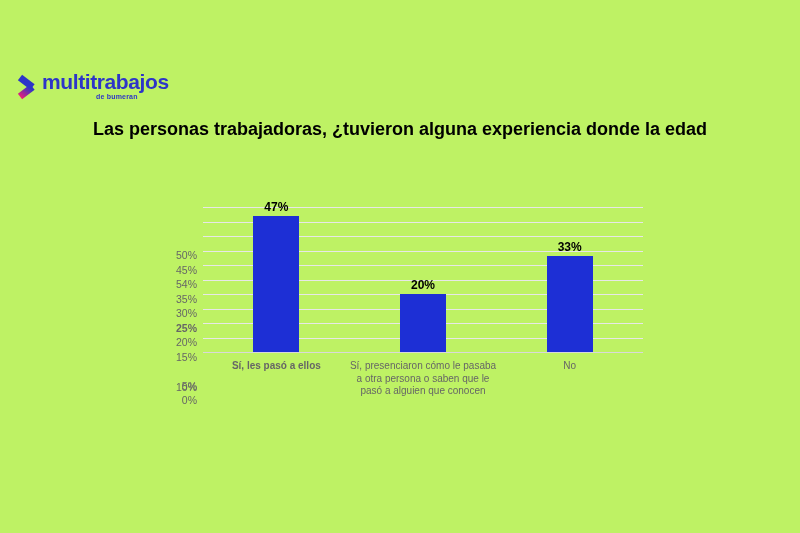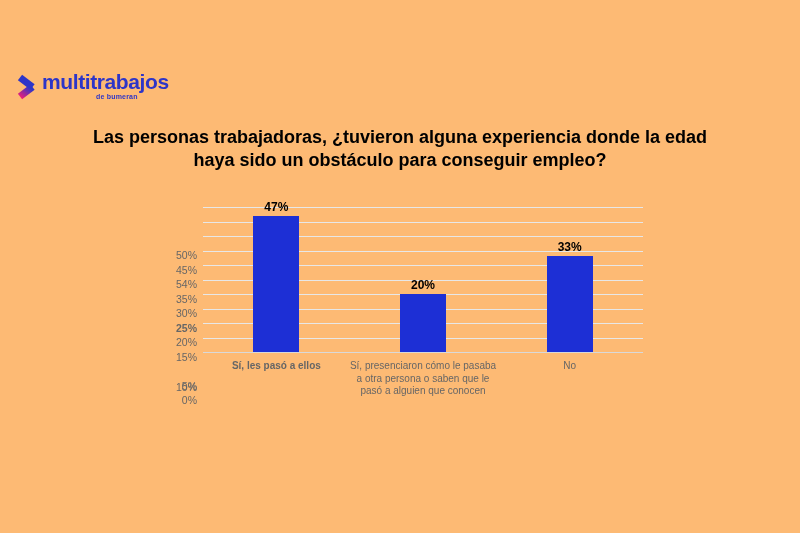--- a/index.html
+++ b/index.html
@@ -1,28 +1,28 @@
 <!DOCTYPE html>
 <html><head>
 <meta charset="utf-8">
 <style>
   html,body{margin:0;padding:0;background:#ffffff;}
   .canvas{
-    position:relative;width:800px;height:533px;background:#fdba74;overflow:hidden;
+    position:relative;width:800px;height:533px;background:#bef264;overflow:hidden;
     font-family:"Liberation Sans", sans-serif;
   }
   
   .logo{position:absolute;left:15px;top:70px;display:flex;align-items:flex-start;}
   .logo svg{display:block;margin-top:3px;}
   .logo-text{margin-left:3px;}
   .brand{font-size:21px;font-weight:bold;letter-spacing:-0.4px;color:#2d35c8;line-height:24px;}
   .sub{font-size:7px;font-weight:bold;color:#2d35c8;margin-left:54px;margin-top:-1px;letter-spacing:0.2px;}
   
   .title{
-    position:absolute;top:118px;left:0;right:0;margin:8px;
+    position:absolute;top:118px;left:0;right:0;margin:0;
     text-align:center;font-size:18px;font-weight:bold;color:#000000;line-height:23px;
   }
   
   .chart{position:absolute;left:203px;top:207px;width:440px;height:145px;}
   .gridline{position:absolute;left:0;width:440px;height:1px;}
   .ytick{
     position:absolute;left:-44px;width:38px;height:12px;line-height:12px;
     text-align:right;font-size:10.5px;margin-top:48px;
   }
   .bar{position:absolute;width:46px;}
@@ -50,21 +50,21 @@
       </defs>
       <line x1="5" y1="4.5" x2="17.5" y2="14" stroke="#2d35c8" stroke-width="7"></line>
       <line x1="5" y1="23.5" x2="17.5" y2="14" stroke="url(#lg-pink)" stroke-width="7"></line>
     </svg>
     <div class="logo-text">
       <div class="brand">multitrabajos</div>
       <div class="sub">de bumeran</div>
     </div>
   </div>
 
-  <h1 class="title"><span>Las personas trabajadoras, ¿tuvieron alguna experiencia donde la edad</span><br><span>haya sido un obstáculo para conseguir empleo?</span></h1>
+  <h1 class="title"><span>Las personas trabajadoras, ¿tuvieron alguna experiencia donde la edad</span><br></h1>
 
   <div class="chart" id="chart">
       <div class="gridline" style="top: 145px; background: rgb(217, 217, 217);"></div>
       <div class="ytick" style="top: 139px; color: rgb(102, 102, 102);">0%</div>
       <div class="gridline" style="top: 130.5px; background: rgb(231, 231, 231);"></div>
       <div class="ytick" style="top: 124.5px; color: rgb(102, 102, 102);">5%</div>
       <div class="gridline" style="top: 116px; background: rgb(231, 231, 231);"></div>
       <div class="ytick" style="top: 126px; color: rgb(102, 102, 102);">10%</div>
       <div class="gridline" style="top: 101.5px; background: rgb(231, 231, 231);"></div>
       <div class="ytick" style="top: 95.5px; color: rgb(102, 102, 102);">15%</div>

